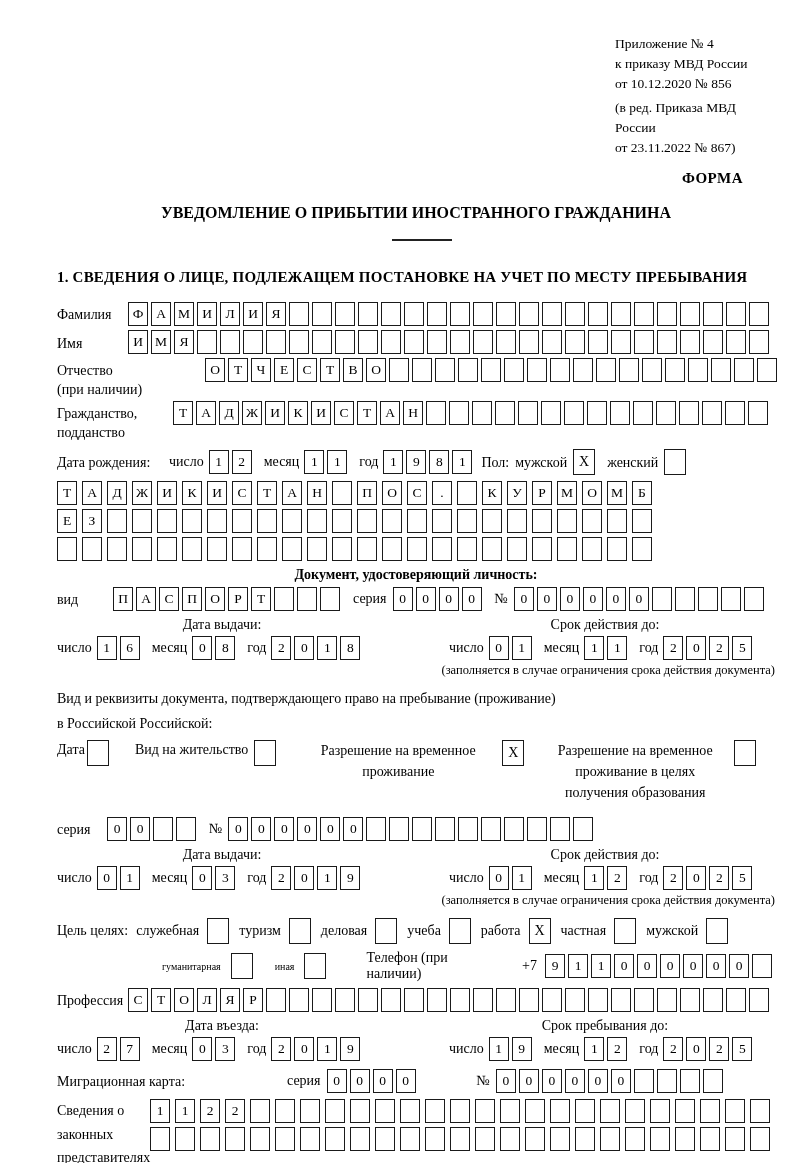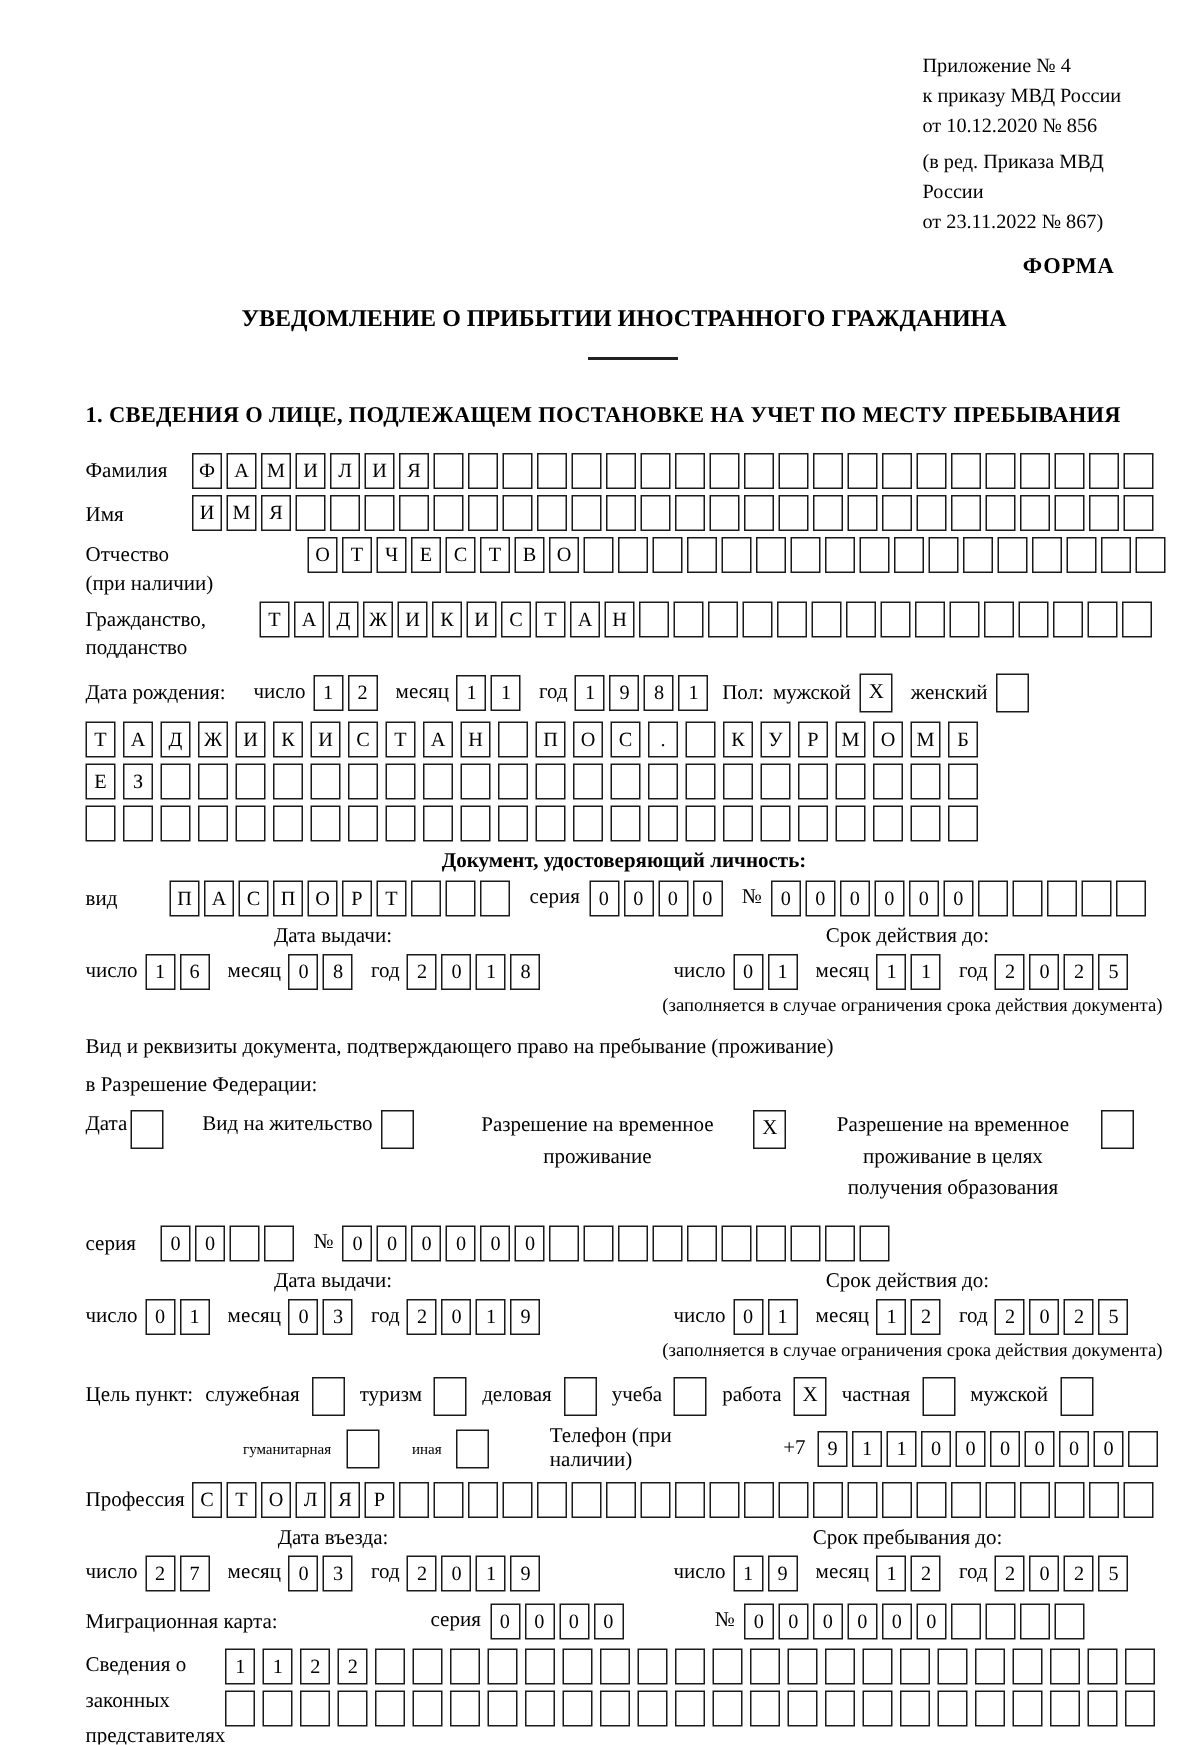--- a/index.html
+++ b/index.html
@@ -458,21 +458,21 @@
             <span class="cell">2</span>
             <span class="cell">5</span>
           </span>
       </div>
     </div>
   </div>
   <div class="note">(заполняется в случае ограничения срока действия документа)</div>
 
   <div class="intro">
     <div>Вид и реквизиты документа, подтверждающего право на пребывание (проживание)</div>
-    <div>в Разрешение Федерации:</div>
+    <div>в Российской Российской:</div>
   </div>
 
   <div class="opts">
     <span class="opt">
       <span class="lbl" style="margin-right:2px;">Дата</span>
       <span class="cb"></span>
     </span>
     <span class="sp1"></span>
     <span class="opt">
       <span class="lbl">Вид на жительство</span>
@@ -564,21 +564,21 @@
             <span class="cell">0</span>
             <span class="cell">2</span>
             <span class="cell">5</span>
           </span>
       </div>
     </div>
   </div>
   <div class="note">(заполняется в случае ограничения срока действия документа)</div>
 
   <div class="row purpose">
-    <span class="plbl">Цель пункт:</span>
+    <span class="plbl">Цель целях:</span>
     <span class="plbl">служебная</span>
     <span class="cb"></span>
     <span class="plbl">туризм</span>
     <span class="cb"></span>
     <span class="plbl">деловая</span>
     <span class="cb"></span>
     <span class="plbl">учеба</span>
     <span class="cb"></span>
     <span class="plbl">работа</span>
     <span class="cb">X</span>

